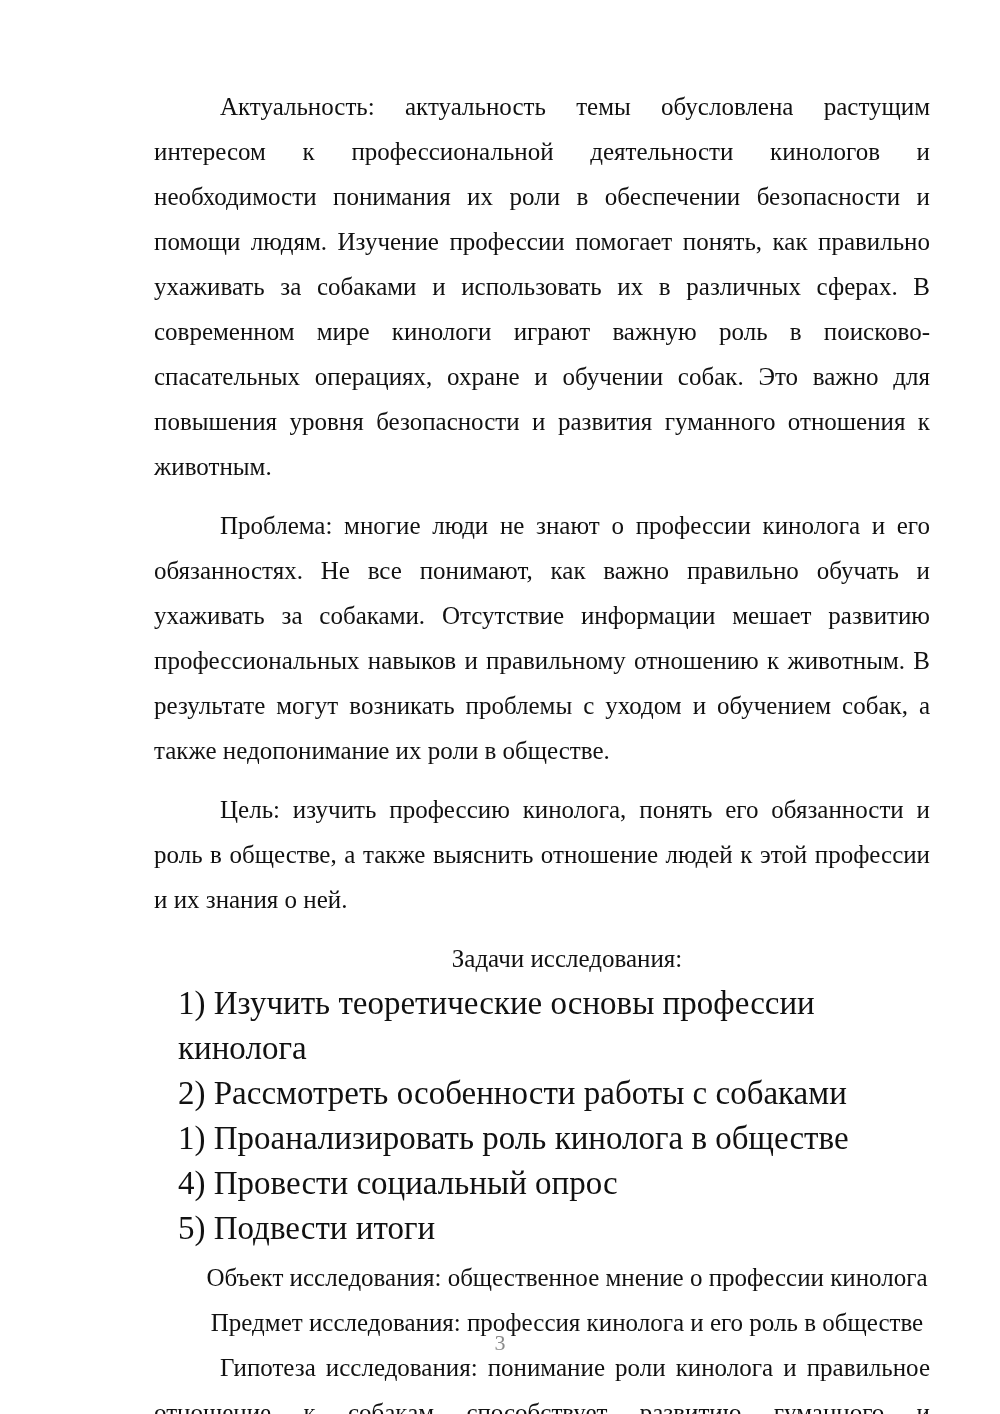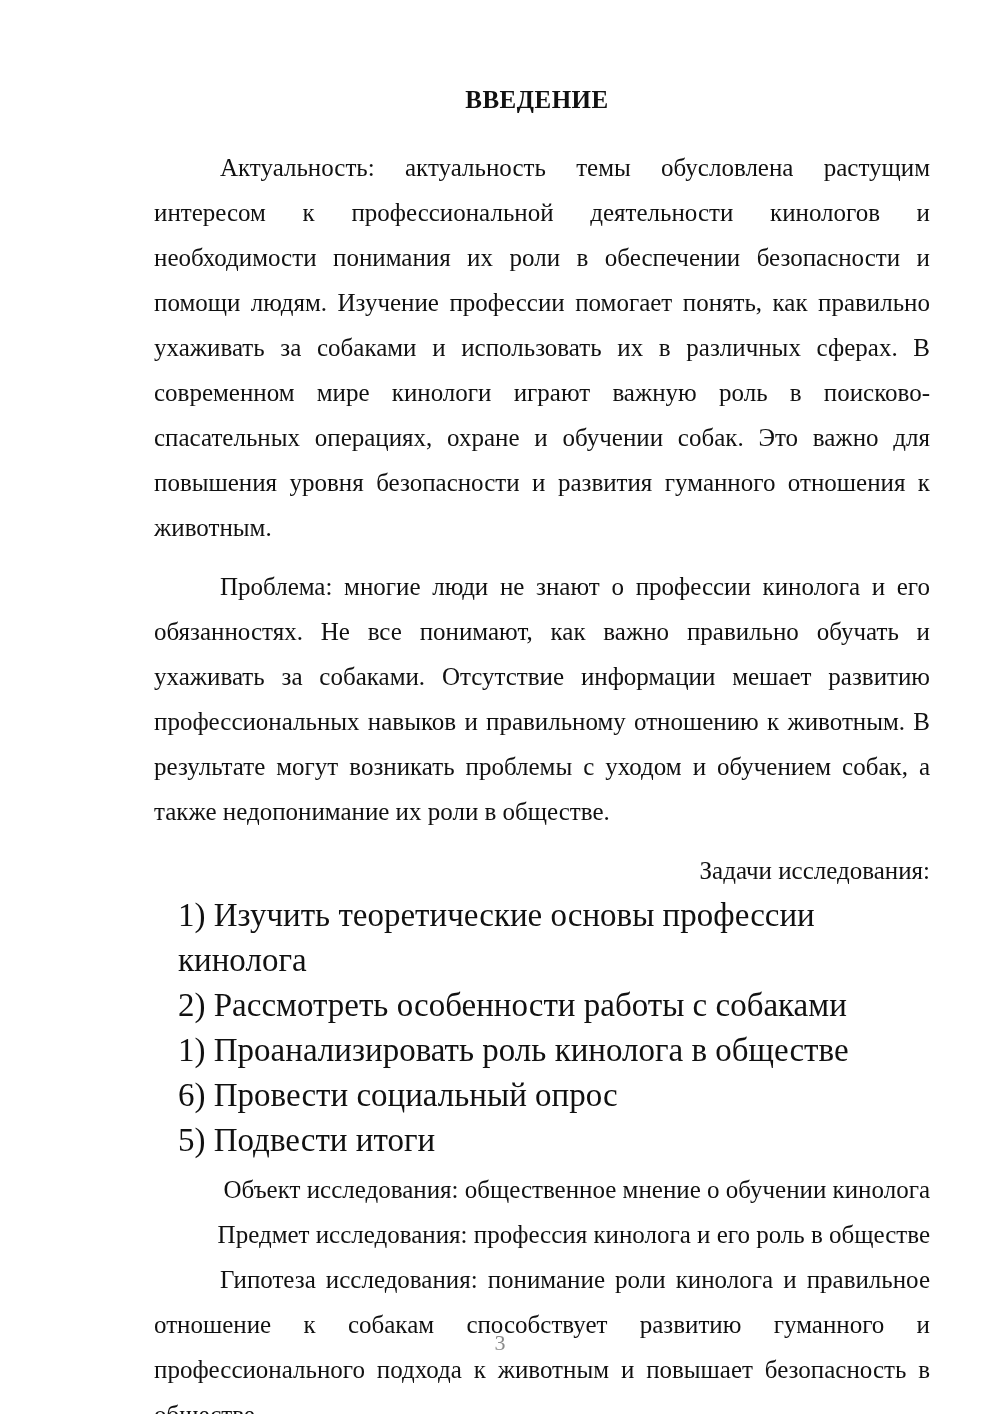--- a/index.html
+++ b/index.html
@@ -64,59 +64,59 @@
     line-height: 45px;
     margin: 0 0 0 0;
     padding: 0 0 0 40px;
     text-align: left;
   }
 
   .scope-line {
     font-size: 25px;
     line-height: 45px;
     text-indent: 66px;
-    text-align: right;
+    text-align: center;
     margin: 0 0 0 0;
   }
 
   .page-number {
     position: absolute;
     left: 0;
     top: 1330px;
     width: 1000px;
     text-align: center;
     font-size: 22px;
     color: #8a8a8a;
   }
 </style>
 </head>
 <body>
 
 <div class="page">
 
   <div class="content">
 
-    <h1 class="doc-title">ВВЕДЕНИЕ</h1>
 
     <p class="para">Актуальность: актуальность темы обусловлена растущим интересом к профессиональной деятельности кинологов и необходимости понимания их роли в обеспечении безопасности и помощи людям. Изучение профессии помогает понять, как правильно ухаживать за собаками и использовать их в различных сферах. В современном мире кинологи играют важную роль в поисково-спасательных операциях, охране и обучении собак. Это важно для повышения уровня безопасности и развития гуманного отношения к животным.</p>
 
     <p class="para">Проблема: многие люди не знают о профессии кинолога и его обязанностях. Не все понимают, как важно правильно обучать и ухаживать за собаками. Отсутствие информации мешает развитию профессиональных навыков и правильному отношению к животным. В результате могут возникать проблемы с уходом и обучением собак, а также недопонимание их роли в обществе.</p>
 
+    <p class="para">Цель: изучить профессию кинолога, понять его обязанности и роль в обществе, а также выяснить отношение людей к этой профессии и их знания о ней.</p>
 
     <p class="scope-line">Задачи исследования:</p>
 
     <ol class="tasks">
       <li>1) Изучить теоретические основы профессии кинолога</li>
       <li>2) Рассмотреть особенности работы с собаками</li>
       <li>1) Проанализировать роль кинолога в обществе</li>
-      <li>6) Провести социальный опрос</li>
+      <li>4) Провести социальный опрос</li>
       <li>5) Подвести итоги</li>
     </ol>
 
-    <p class="scope-line">Объект исследования: общественное мнение о обучении кинолога</p>
+    <p class="scope-line">Объект исследования: общественное мнение о профессии кинолога</p>
 
     <p class="scope-line">Предмет исследования: профессия кинолога и его роль в обществе</p>
 
     <p class="para">Гипотеза исследования: понимание роли кинолога и правильное отношение к собакам способствует развитию гуманного и профессионального подхода к животным и повышает безопасность в обществе.</p>
 
   </div>
 
   <div class="page-number">3</div>
 
 </div>

